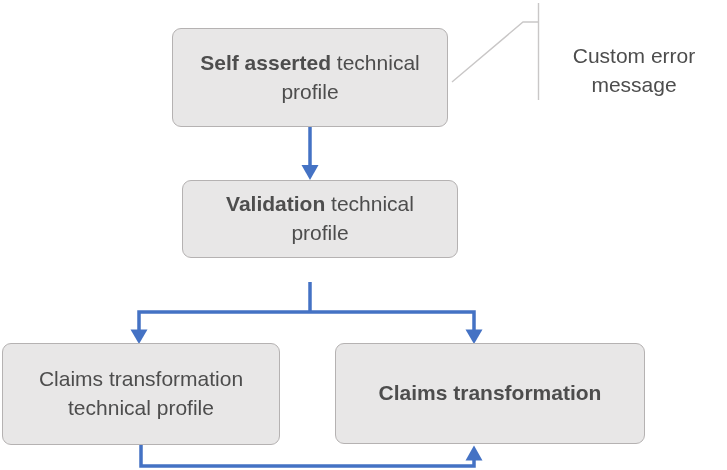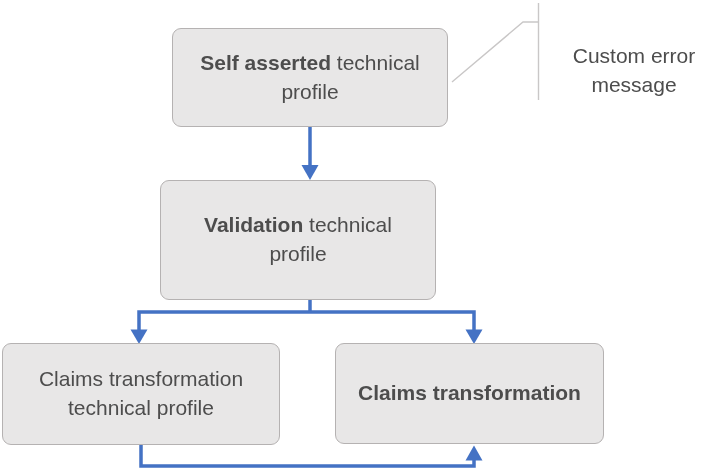--- a/index.html
+++ b/index.html
@@ -30,23 +30,23 @@
     border: 1px solid var(--box-border);
     border-radius: 9px;
     color: var(--text);
     font-size: 21px;
     line-height: 1.38;
     padding: 6px 14px;
     box-sizing: border-box;
   }
   .node b { font-weight: bold; }
   #node-self-asserted { left: 172px; top: 28px;  width: 276px; height: 99px;  }
-  #node-validation    { left: 160px; top: 180px; width: 276px; height: 120px; }
+  #node-validation    { left: 182px; top: 180px; width: 276px; height: 78px; }
   #node-claims-tp     { left: 2px;   top: 343px; width: 278px; height: 102px; align-items: center; }
-  #node-claims        { left: 335px; top: 343px; width: 269px; height: 101px; }
+  #node-claims        { left: 335px; top: 343px; width: 310px; height: 101px; }
   .callout-text {
     position: absolute;
     left: 548px; top: 24px; width: 172px;
     text-align: center;
     color: var(--text);
     font-size: 21px;
     line-height: 1.38;
     margin-top: 18px;
   }
 </style>

